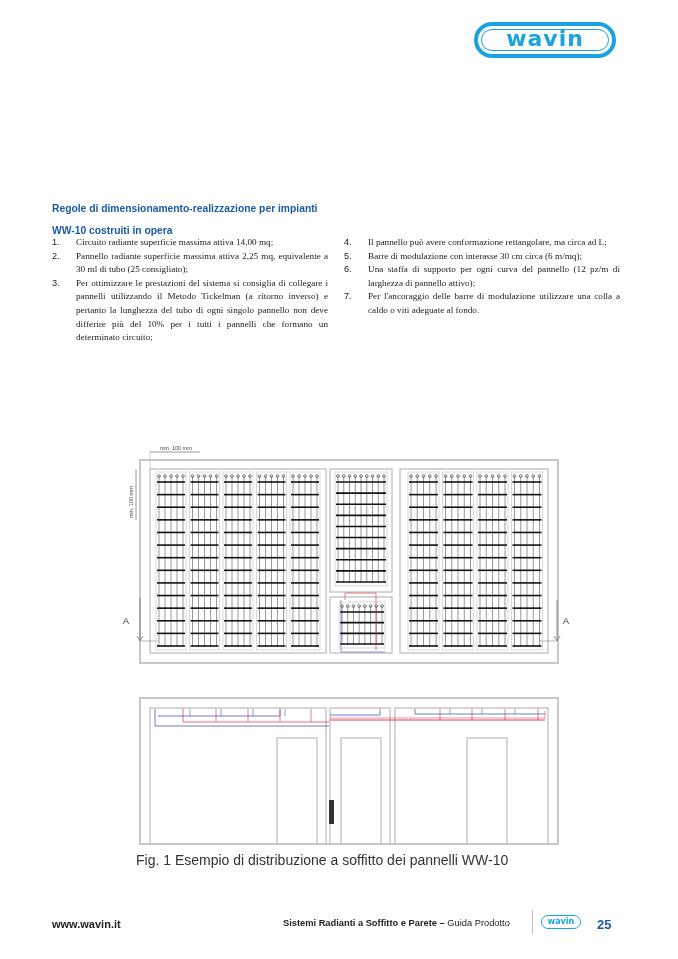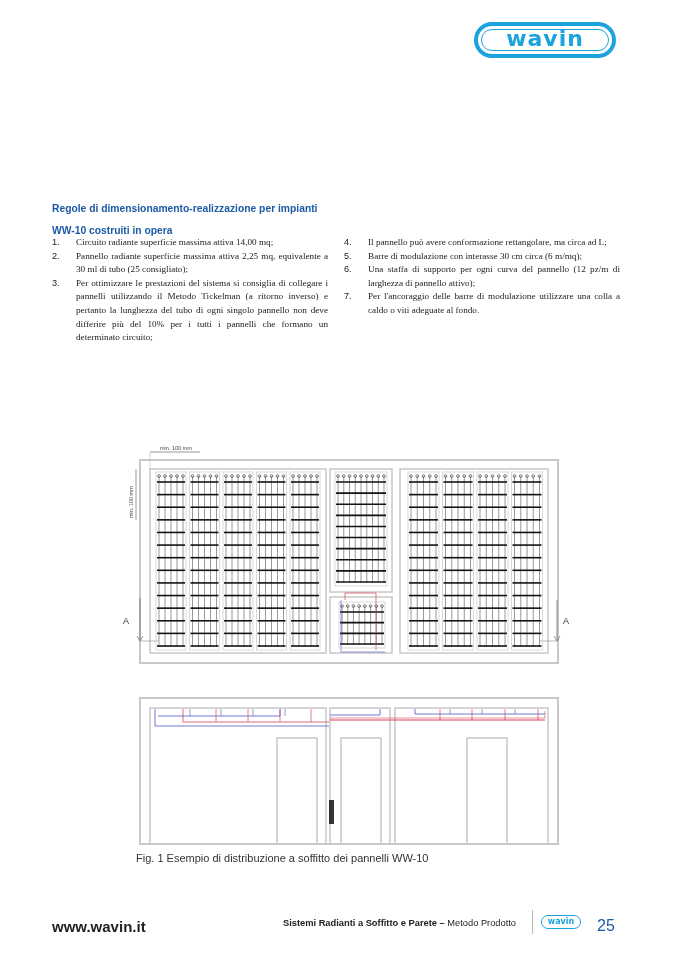--- a/index.html
+++ b/index.html
@@ -20,31 +20,31 @@
   .list { position: absolute; top: 236px; margin: 0; padding: 0; list-style: none;
           font-size: 9.2px; line-height: 13.6px; color: #222; }
   .list.left { left: 52px; width: 276px; }
   .list.right { left: 344px; width: 276px; }
   .list li { display: flex; text-align: justify; }
   .list .num { width: 24px; flex: 0 0 24px; }
   .list .txt { flex: 1; font-family: Liberation Serif, serif; }
 
   svg.drawing { position: absolute; left: 0; top: 0; }
 
-  .caption { position: absolute; left: 136px; top: 852px; font-size: 11px; color: #333; }
-
-  .footer-url { position: absolute; left: 52px; top: 918px; font-size: 15px; font-weight: bold; color: #222; }
+  .caption { position: absolute; left: 136px; top: 852px; font-size: 14px; color: #333; }
+
+  .footer-url { position: absolute; left: 52px; top: 918px; font-size: 11px; font-weight: bold; color: #222; }
   .footer-title { position: absolute; left: 283px; top: 918px; font-size: 9.3px; color: #222; }
   .footer-title b { font-weight: bold; }
   .footer-sep { position: absolute; left: 532px; top: 910px; width: 1px; height: 24px; background: #bbb; }
   .footer-logo { position: absolute; left: 541px; top: 915px; width: 40px; height: 14px;
                  border: 1.5px solid #1aa3dc; border-radius: 8px; box-sizing: border-box;
                  font-family: "DejaVu Sans", sans-serif; font-size: 8px; font-weight: bold;
                  color: #1aa3dc; text-align: center; line-height: 11px; }
-  .page-num { position: absolute; left: 597px; top: 917px; font-size: 16px; font-weight: normal; color: #1b5aa6; }
+  .page-num { position: absolute; left: 597px; top: 917px; font-size: 13px; font-weight: bold; color: #1b5aa6; }
 </style>
 </head>
 <body>
 
 <div class="logo">
   <div class="logo-inner"></div>
   <span class="logo-text">wavin</span>
 </div>
 
 <div class="section-title">Regole di dimensionamento-realizzazione per impianti WW-10 costruiti in opera</div>
@@ -441,16 +441,16 @@
         <polyline points="450,709 450,714" fill="none" stroke="#4b55c4" stroke-width="0.6"></polyline>
         <polyline points="482,709 482,714" fill="none" stroke="#4b55c4" stroke-width="0.6"></polyline>
         <polyline points="515,709 515,714" fill="none" stroke="#4b55c4" stroke-width="0.6"></polyline>
       </g>
   </g>
 </svg>
 
 <div class="caption">Fig. 1 Esempio di distribuzione a soffitto dei pannelli WW-10</div>
 
 <div class="footer-url">www.wavin.it</div>
-<div class="footer-title"><b>Sistemi Radianti a Soffitto e Parete –</b><span> Metodo Prodotto</span></div>
+<div class="footer-title"><b>Sistemi Radianti a Soffitto e Parete –</b><span> Guida Prodotto</span></div>
 <div class="footer-sep"></div>
 <div class="footer-logo">wavin</div>
 <div class="page-num">25</div>
 
 </body></html>

